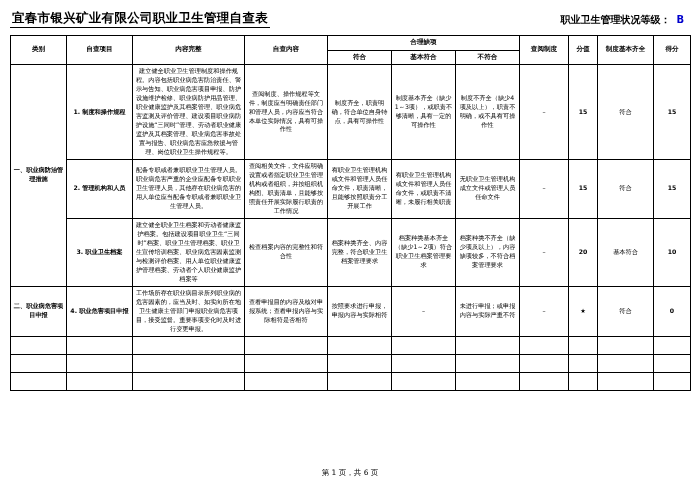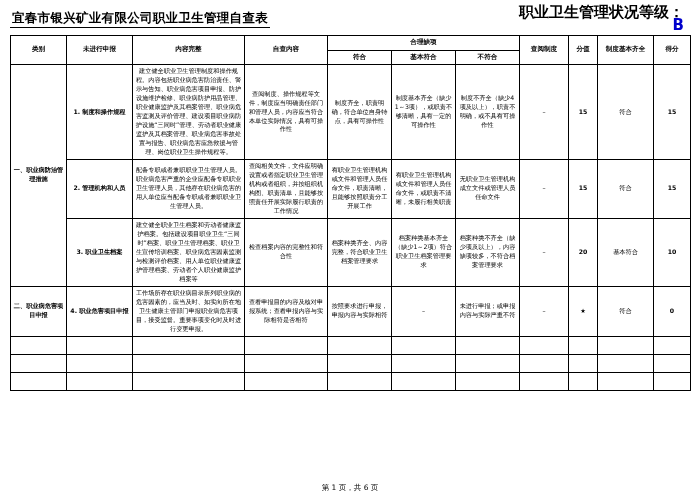--- a/index.html
+++ b/index.html
@@ -33,24 +33,23 @@
     font-size: 12.5px;
     font-weight: bold;
     letter-spacing: 0.3px;
     border-bottom: 1px solid #000;
     padding: 0 2px 1px 2px;
     line-height: 16px;
   }
   .grade-wrap {
     display: flex;
     align-items: flex-end;
-    font-size: 15px;
+    font-size: 10px;
     font-weight: bold;
     padding-right: 6px;
-    flex-direction: column;
   }
   .grade-label {
     line-height: 13px;
   }
   .grade-value {
     color: #0000cc;
     font-weight: bold;
     margin-left: 6px;
     line-height: 13px;
   }
@@ -95,21 +94,21 @@
     font-size: 6.6px;
   }
   td.value {
     font-size: 6.6px;
   }
   .star {
     font-size: 8px;
   }
   .footer {
     position: absolute;
-    bottom: 0;
+    bottom: 15px;
     left: 0;
     width: 700px;
     text-align: center;
     font-size: 7.5px;
   }
   .empty-row td {
     height: 13px;
   }
 </style>
 </head>
@@ -135,21 +134,21 @@
       <col style="width:64px">
       <col style="width:64px">
       <col style="width:49px">
       <col style="width:29px">
       <col style="width:56px">
       <col style="width:37px">
     </colgroup>
     <thead>
       <tr>
         <th rowspan="2">类别</th>
-        <th rowspan="2">未进行申报</th>
+        <th rowspan="2">自查项目</th>
         <th rowspan="2">内容完整</th>
         <th rowspan="2">自查内容</th>
         <th colspan="3">合理缺项</th>
         <th rowspan="2">查阅制度</th>
         <th rowspan="2">分值</th>
         <th rowspan="2">制度基本齐全</th>
         <th rowspan="2">得分</th>
       </tr>
       <tr>
         <th>符合</th>

